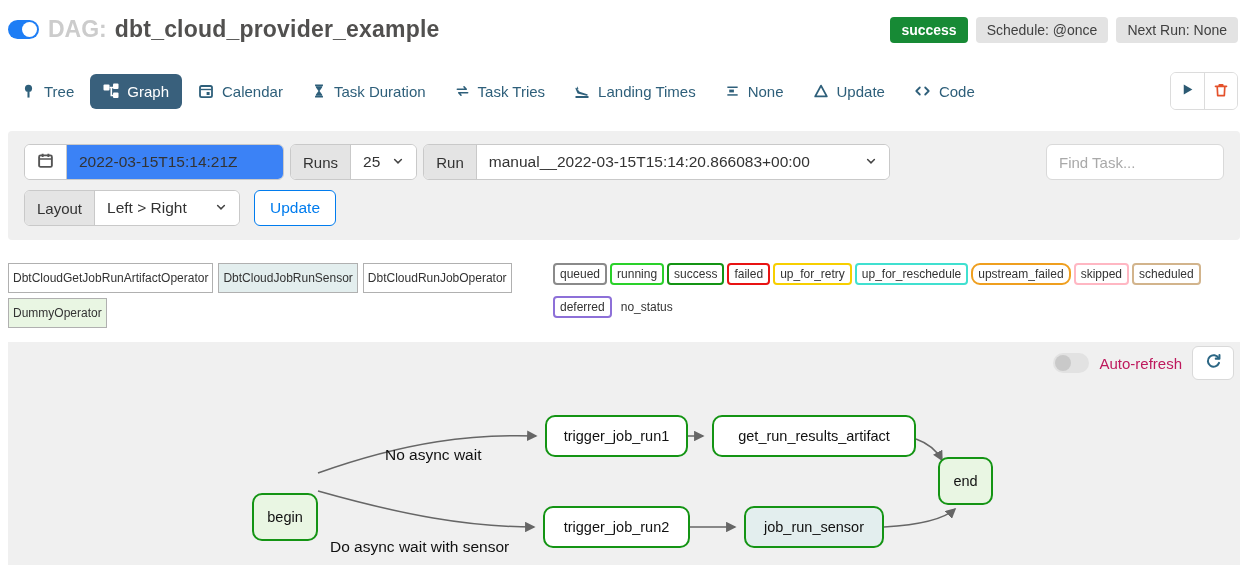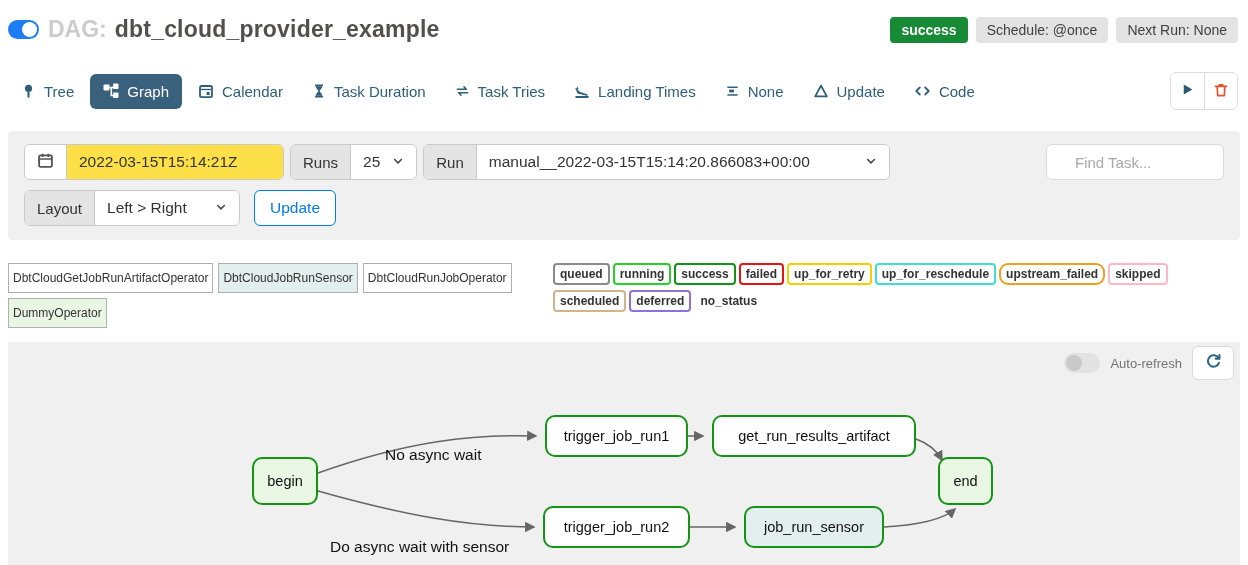--- a/index.html
+++ b/index.html
@@ -27,42 +27,42 @@
   .action-btn + .action-btn{border-left:1px solid #dcdcdc;}
 
   
   .filter-panel{margin:21px 8px 0;background:#f0f0f0;border-radius:4px;padding:13px 16px 14px;box-sizing:border-box;}
   .frow{display:flex;align-items:center;gap:6px;}
   .frow2{margin-top:10px;}
   .igroup{display:flex;align-items:stretch;border:1px solid #c9c9c9;border-radius:6px;overflow:hidden;background:#fff;height:36px;box-sizing:border-box;}
   .iseg{display:flex;align-items:center;padding:0 12px;font-size:15px;color:#333;white-space:nowrap;}
   .iseg.label{background:#e4e4e4;border-right:1px solid #c9c9c9;}
   .iseg.addon{background:#fff;border-right:1px solid #c9c9c9;}
-  .ival{border:none;outline:none;font-family:inherit;font-size:15.5px;color:#333;padding:13px 12px;background:#fde047;}
+  .ival{border:none;outline:none;font-family:inherit;font-size:15.5px;color:#333;padding:13px 12px;background:#3b82f6;}
   .sel{display:flex;align-items:center;gap:12px;padding:0 12px;background:#fff;cursor:pointer;font-size:15.5px;color:#333;white-space:nowrap;}
   .update-btn{margin-left:8px;height:36px;padding:0 15px;background:#fff;border:1.5px solid;border-radius:6px;
               font-family:inherit;font-size:15.5px;cursor:pointer;}
   .find-task{margin-left:auto;width:178px;height:36px;box-sizing:border-box;border:1px solid #d9d9d9;border-radius:6px;
-             padding:0 28px;font-family:inherit;font-size:15px;color:#333;outline:none;}
+             padding:0 12px;font-family:inherit;font-size:15px;color:#333;outline:none;}
   .find-task::placeholder{color:#a9a9a9;}
 
   
   .legend{margin:23px 8px 0 8px;display:flex;align-items:flex-start;}
   .ops{flex:0 0 545px;display:flex;flex-wrap:wrap;gap:5px;align-content:flex-start;}
-  .stats{flex:1;min-width:0;display:flex;flex-wrap:wrap;gap:5px 3px;align-items:flex-end;align-content:flex-start;font-weight:bold;}
+  .stats{flex:1;min-width:0;display:flex;flex-wrap:wrap;gap:11px 3px;align-items:flex-end;align-content:flex-start;}
   .op-badge{font-size:12px;padding:7px 4px;border:1px solid #b0b0b0;border-radius:0;color:#333;white-space:nowrap;}
   .st-badge{font-size:12px;padding:2px 5px;border:2px solid;border-radius:4px;color:#333;background:#fff;white-space:nowrap;}
   .no-status{font-size:12px;color:#333;padding:4px 6px;white-space:nowrap;}
 
   
   .graph-panel{position:relative;margin:14px 8px 0;height:250px;background:#f0f0f0;}
   .graph-controls{position:absolute;top:4px;right:6px;display:flex;align-items:center;gap:10px;z-index:3;}
   .ar-toggle{width:36px;height:20px;border-radius:10px;background:#e2e2e2;position:relative;cursor:pointer;}
   .ar-knob{position:absolute;left:2px;top:2px;width:16px;height:16px;border-radius:50%;background:#c9c9c9;}
-  .ar-label{font-size:13px;color:#737373;}
+  .ar-label{font-size:15px;color:#be185d;}
   .refresh-btn{width:42px;height:34px;background:#fff;border:1px solid #d9d9d9;border-radius:6px;
                display:flex;align-items:center;justify-content:center;cursor:pointer;}
   .edges{position:absolute;left:0;top:0;z-index:1;}
   .node{position:absolute;display:flex;align-items:center;justify-content:center;border:2.5px solid;border-radius:10px;
         font-size:14.5px;font-weight:500;color:#111;box-sizing:border-box;z-index:2;cursor:pointer;white-space:nowrap;}
   #node-begin{left:244px;top:115px;width:66px;height:48px;}
   #node-tjr1{left:537px;top:73px;width:143px;height:42px;}
   #node-grra{left:704px;top:73px;width:204px;height:42px;}
   #node-tjr2{left:535px;top:164px;width:147px;height:42px;}
   #node-jrs{left:736px;top:164px;width:140px;height:42px;}
@@ -278,21 +278,21 @@
     <g stroke="#666666" stroke-width="1.5" fill="none">
       <path d="M310,131 C400,99 465,92 528,94" marker-end="url(#arrowhead)"></path>
       <path d="M310,149 C395,173 460,185 526,185" marker-end="url(#arrowhead)"></path>
       <path d="M680,94 L695,94" marker-end="url(#arrowhead)"></path>
       <path d="M908,97 C922,102 929,109 934,118" marker-end="url(#arrowhead)"></path>
       <path d="M682,185 L727,185" marker-end="url(#arrowhead)"></path>
       <path d="M876,185 C911,183 935,178 947,167" marker-end="url(#arrowhead)"></path>
     </g>
   </svg>
 
-  <div class="node" id="node-begin" style="background-color: rgb(233, 246, 227); border-color: rgb(20, 148, 20);">begin</div>
+  <div class="node" id="node-begin" style="background-color: rgb(233, 246, 227); border-color: rgb(20, 148, 20); margin-top: 36px;">begin</div>
   <div class="node" id="node-tjr1" style="background-color: rgb(255, 255, 255); border-color: rgb(20, 148, 20);">trigger_job_run1</div>
   <div class="node" id="node-grra" style="background-color: rgb(255, 255, 255); border-color: rgb(20, 148, 20);">get_run_results_artifact</div>
   <div class="node" id="node-tjr2" style="background-color: rgb(255, 255, 255); border-color: rgb(20, 148, 20);">trigger_job_run2</div>
   <div class="node" id="node-jrs" style="background-color: rgb(227, 238, 238); border-color: rgb(20, 148, 20);">job_run_sensor</div>
   <div class="node" id="node-end" style="background-color: rgb(233, 246, 227); border-color: rgb(20, 148, 20);">end</div>
 
   <span class="edge-label" id="elabel-top">No async wait</span>
   <span class="edge-label" id="elabel-bottom">Do async wait with sensor</span>
 </div>
 

